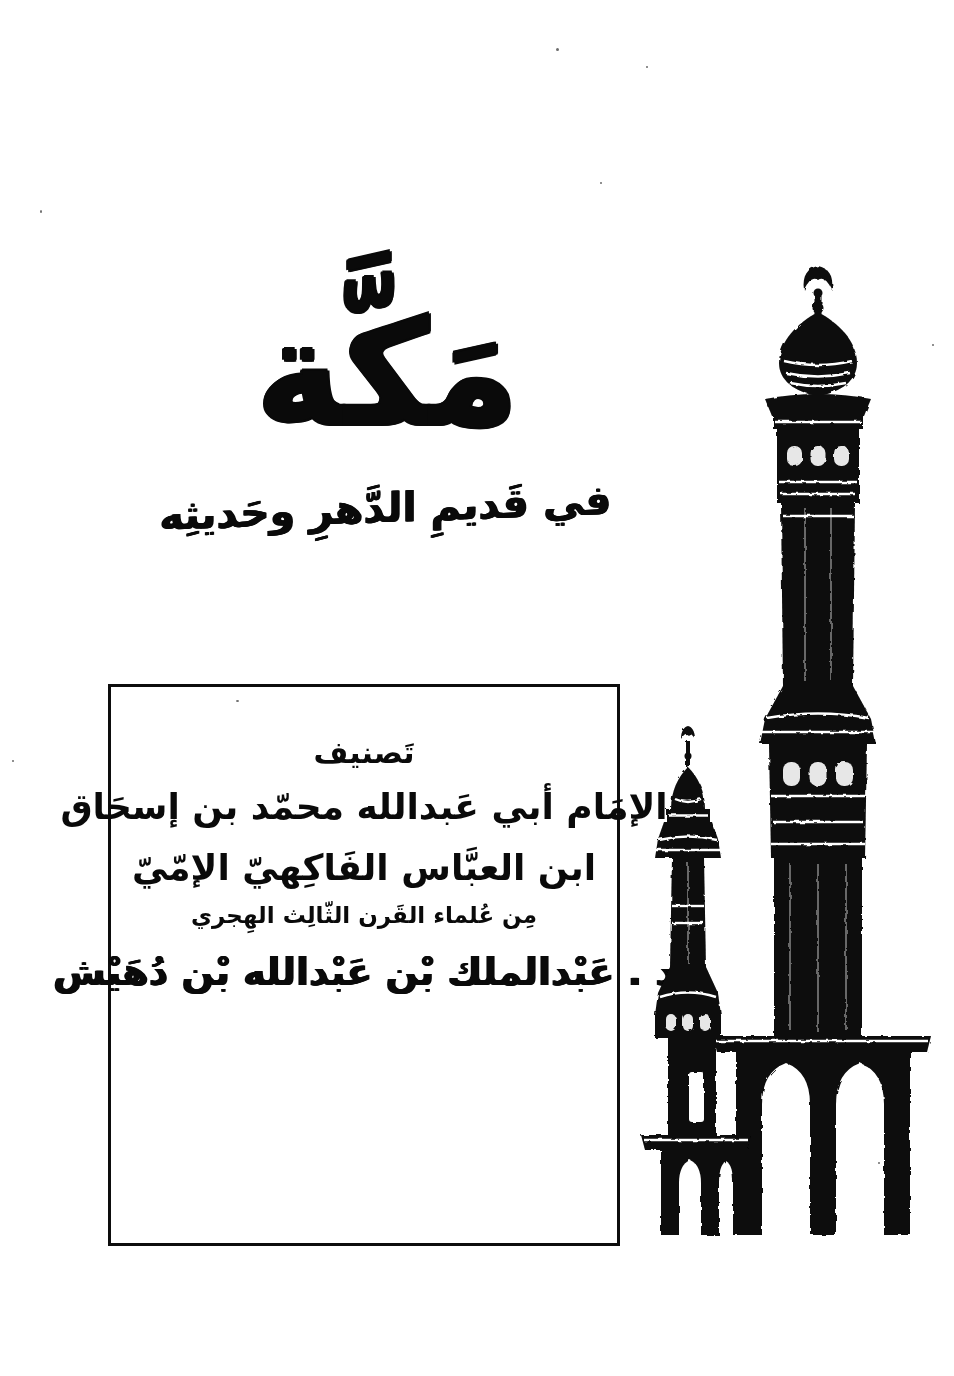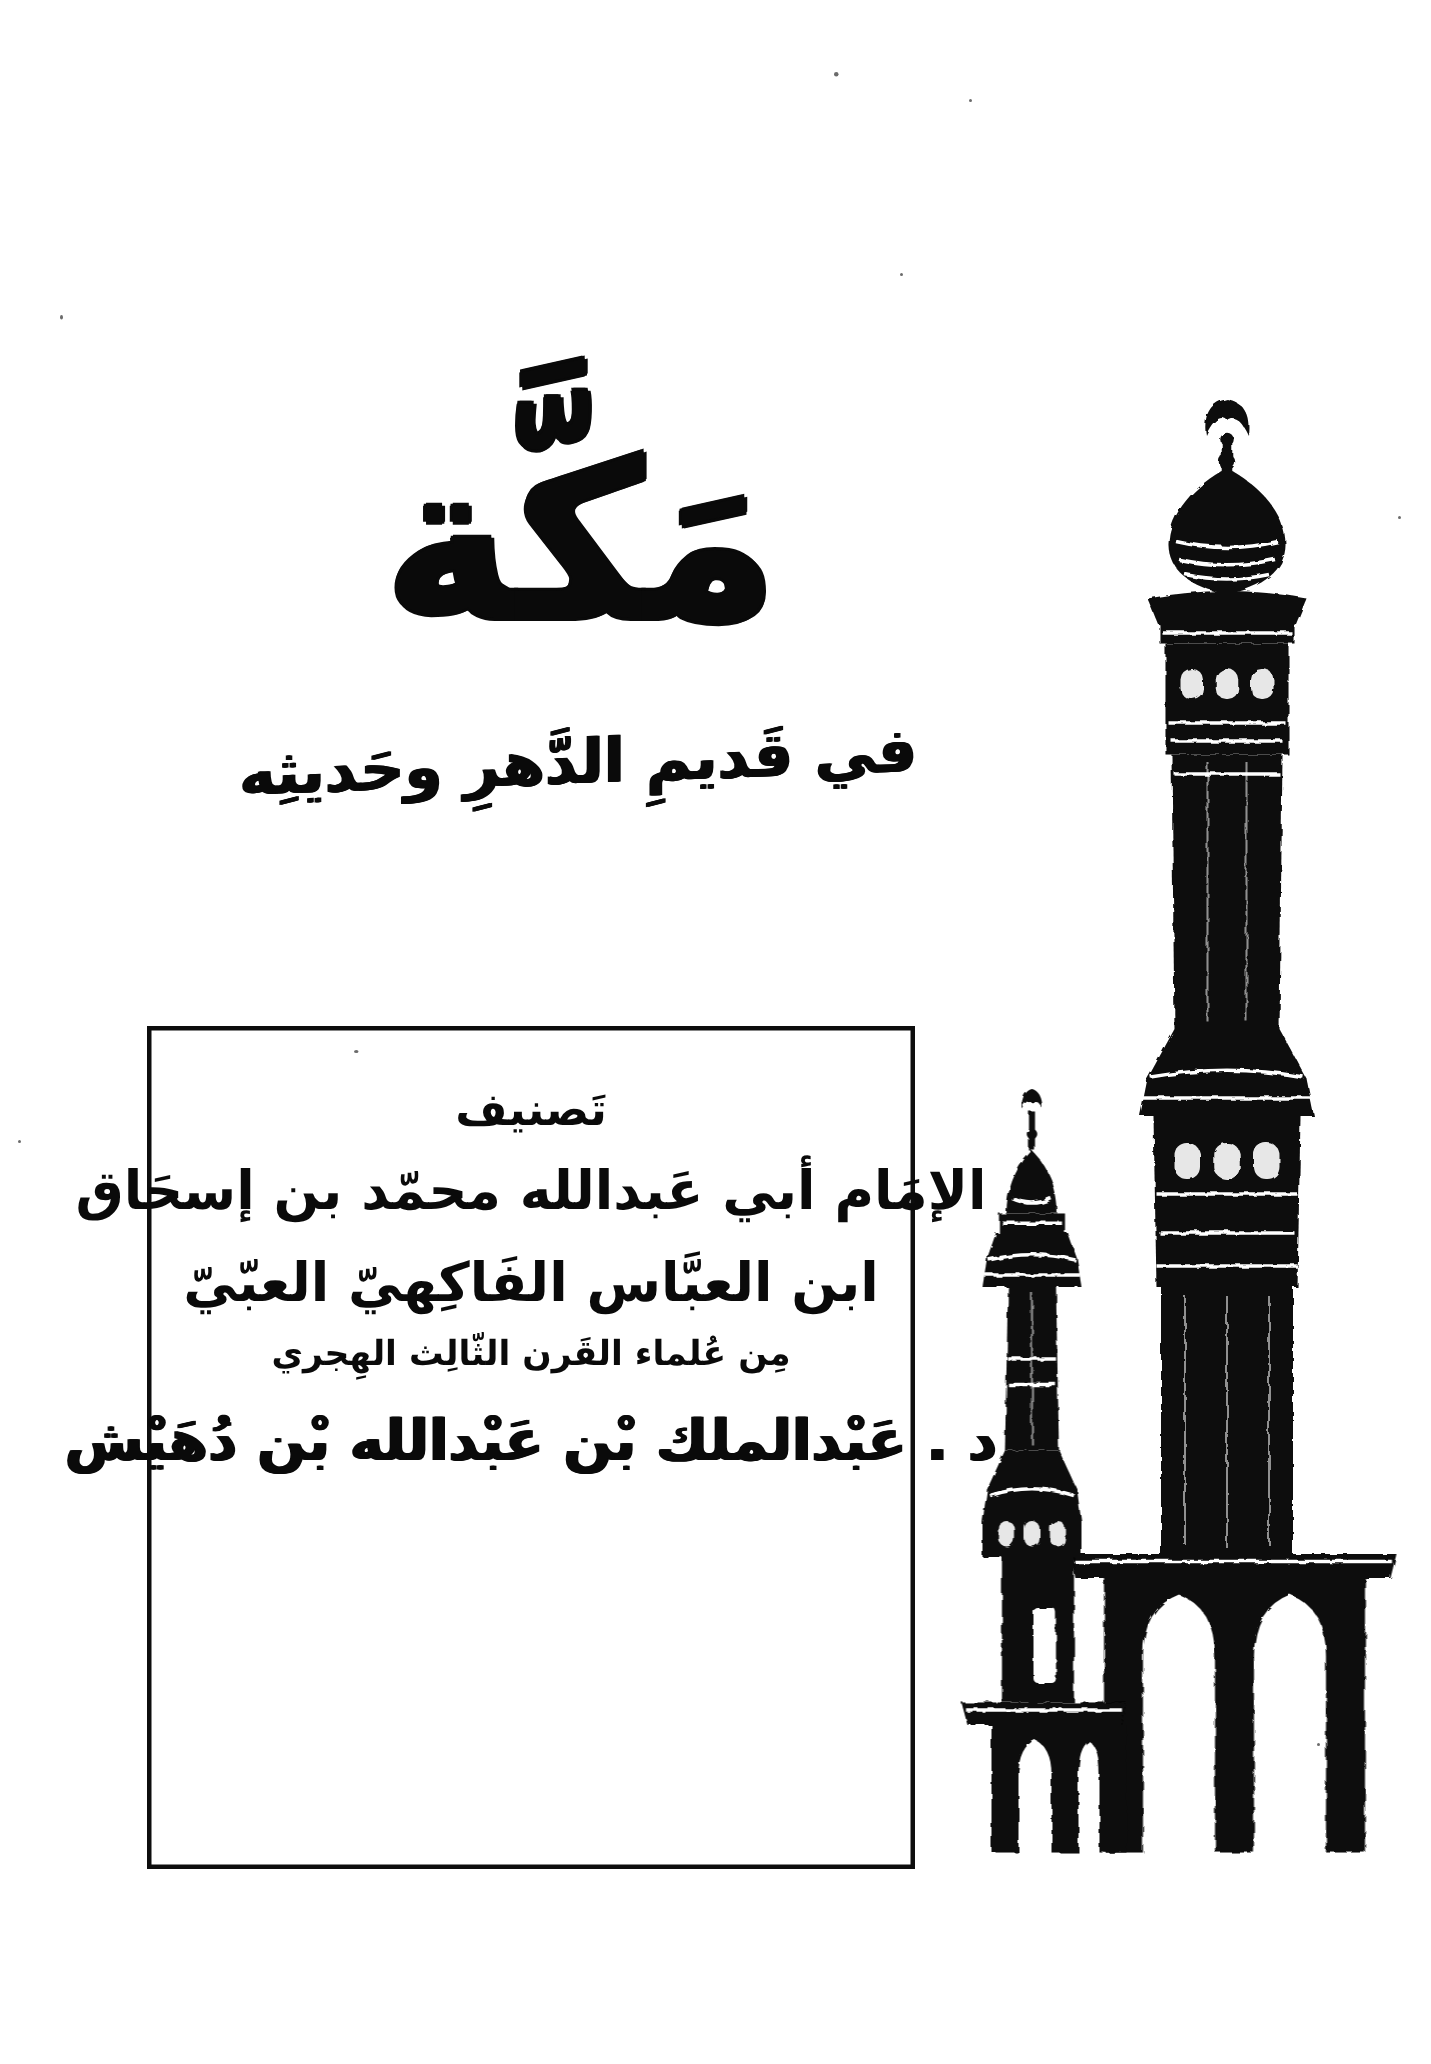--- a/index.html
+++ b/index.html
@@ -22,39 +22,39 @@
     font-weight:bold;
     line-height:1.05;
     color:var(--ink);
     text-shadow:
       2px 0 0 currentColor, -2px 0 0 currentColor,
       0 2px 0 currentColor, 0 -2px 0 currentColor,
       1.5px 1.5px 0 currentColor, -1.5px -1.5px 0 currentColor;
     white-space:nowrap;
   }
   .title-akhbar { top:152px; left:250px; width:380px; font-size:128px; }
-  .title-makkah { top:286px; left:160px; width:455px; font-size:146px; }
+  .title-makkah { top:297px; left:160px; width:455px; font-size:146px; }
   .subtitle {
     position:absolute;
     top:484px; left:158px; width:455px;
     text-align:center;
     font-size:41px; font-weight:bold;
     transform:skewY(-2deg);
     text-shadow:0.7px 0 0 currentColor, -0.7px 0 0 currentColor;
     white-space:nowrap;
   }
   
   .info-box {
     position:absolute;
-    left:98px; top:684px;
+    left:108px; top:684px;
     width:512px; height:562px;
     border:3px solid #0d0d0d;
     display:flex; flex-direction:column; align-items:center;
     text-align:center;
-    padding-top:34px;
+    padding-top:46px;
   }
   .info-box > div { line-height:1.3; white-space:nowrap; }
   .lbl-tasnif  { font-size:30px; font-weight:bold; }
   .author-1    { font-size:36px; margin-top:12px; font-weight:bold; }
   .author-2    { font-size:36px; margin-top:14px; font-weight:bold; }
   .author-note { font-size:23px; margin-top:9px; font-weight:bold; }
   .lbl-tahqiq  { font-size:29px; margin-top:54px; font-weight:bold; }
   .editor      { font-size:38px; margin-top:18px; font-weight:bold;
                  text-shadow:0.8px 0 0 currentColor, -0.8px 0 0 currentColor; }
   .volume      { font-size:42px; margin-top:56px; font-weight:bold; }
@@ -78,21 +78,21 @@
 <body>
 
 <div class="page">
 
   <div class="title-word title-makkah">مَكَّة</div>
   <div class="subtitle">في قَديمِ الدَّهرِ وحَديثِه</div>
 
   <div class="info-box">
     <div class="lbl-tasnif">تَصنيف</div>
     <div class="author-1">الإمَام أبي عَبدالله محمّد بن إسحَاق</div>
-    <div class="author-2">ابن العبَّاس الفَاكِهيّ العبّيّ</div>
+    <div class="author-2">ابن العبَّاس الفَاكِهيّ الإمّيّ</div>
     <div class="author-note">مِن عُلماء القَرن الثّالِث الهِجري</div>
     <div class="editor">د . عَبْدالملك بْن عَبْدالله بْن دُهَيْش</div>
   </div>
 
   <div class="minarets">
     <svg viewBox="0 0 322 992" xmlns="http://www.w3.org/2000/svg">
       <defs>
         <filter id="rough" x="-6%" y="-2%" width="112%" height="104%">
           <feTurbulence type="fractalNoise" baseFrequency="0.14" numOctaves="2" result="n"></feTurbulence>
           <feDisplacementMap in="SourceGraphic" in2="n" scale="3.2"></feDisplacementMap>

